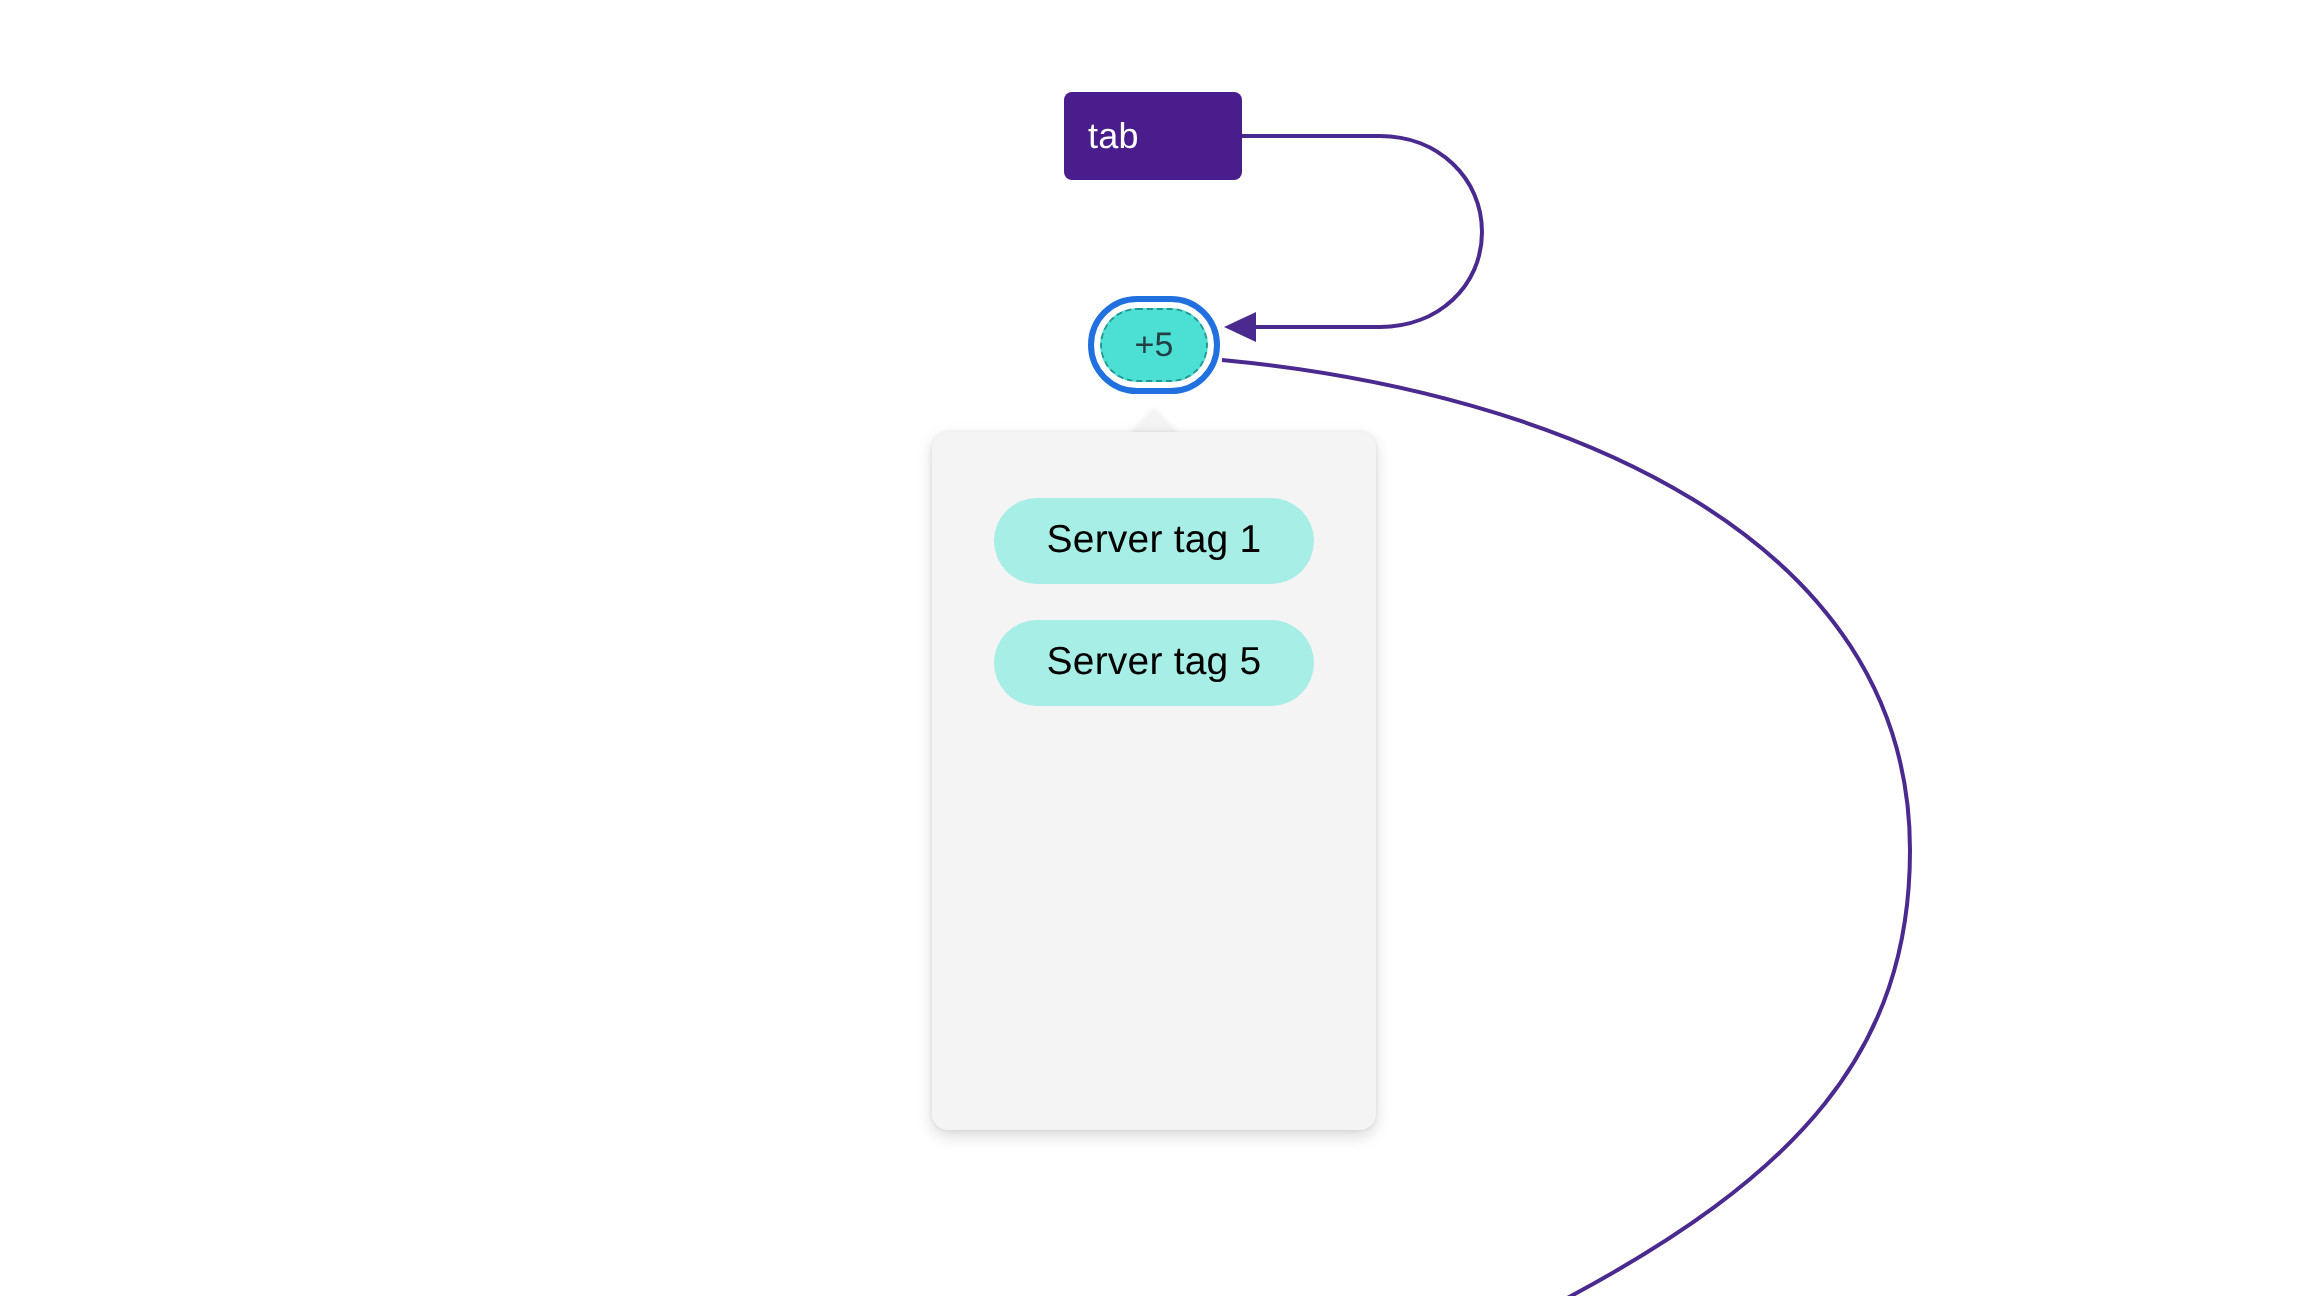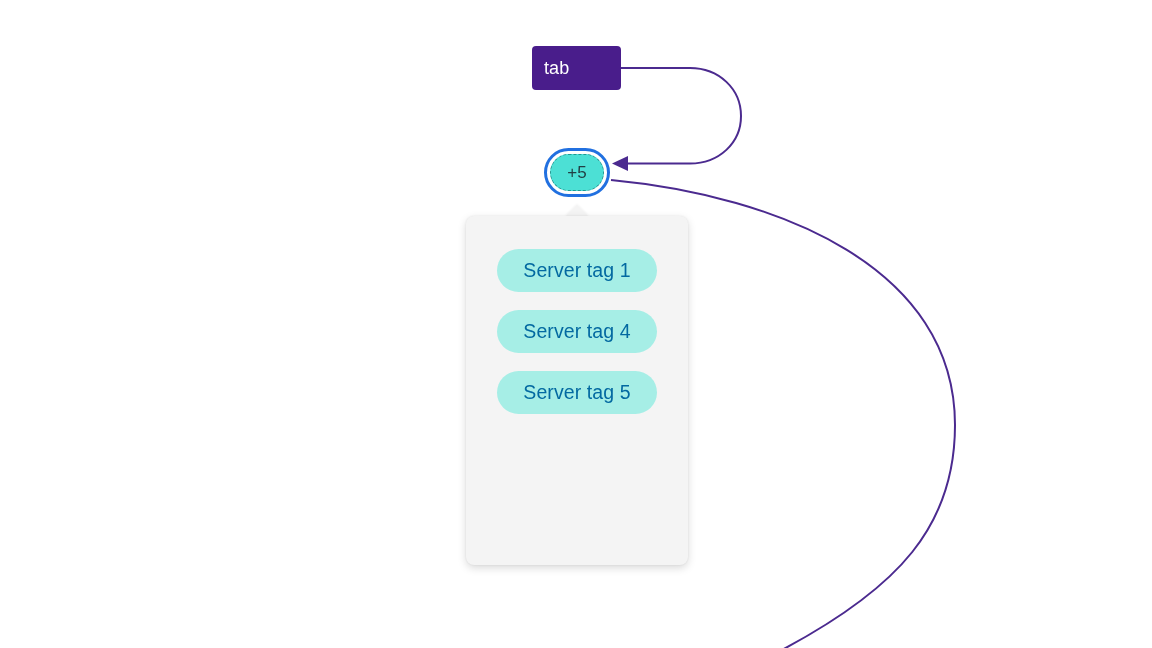--- a/index.html
+++ b/index.html
@@ -96,21 +96,21 @@
     gap: 18px;
   }
   .tag-pill {
     width: 160px;
     height: 43px;
     background: var(--teal-soft, #a6eee6);
     border-radius: 999px;
     display: flex;
     align-items: center;
     justify-content: center;
-    color: #0369a1;
+    color: #000000;
     font-size: 19.5px;
     letter-spacing: 0.1px;
     cursor: pointer;
   }
 </style>
 </head>
 <body>
 
 <div class="stage">
 
@@ -135,21 +135,18 @@
 
   <div class="popover-caret"></div>
 
   <div class="popover">
     <ul class="tag-list">
 
     <li class="tag-pill">
           <span>Server tag 1</span>
         </li>
         <li class="tag-pill">
-          <span>Server tag 4</span>
-        </li>
-        <li class="tag-pill">
           <span>Server tag 5</span>
         </li>
       </ul>
   </div>
 
 </div>
 
 </body></html>

